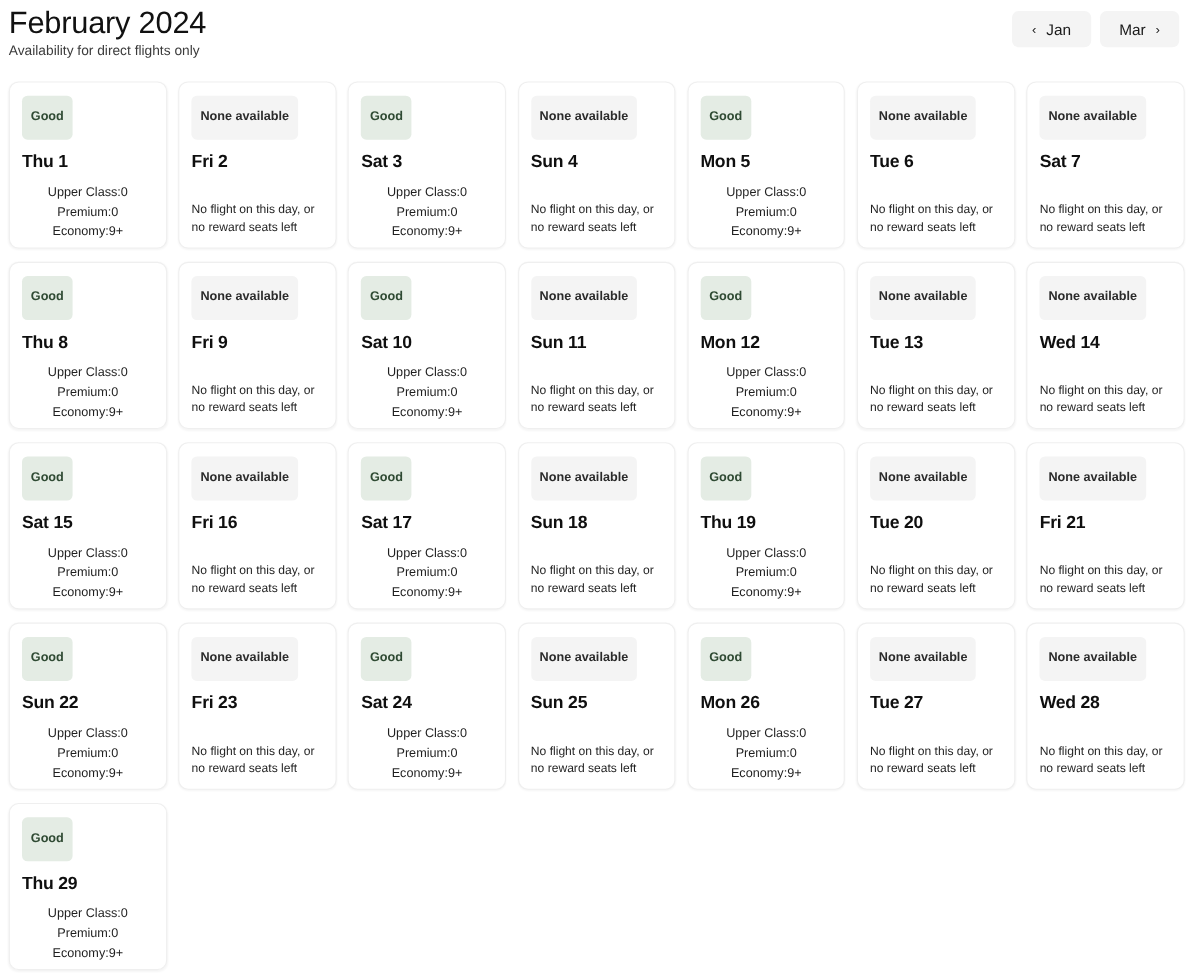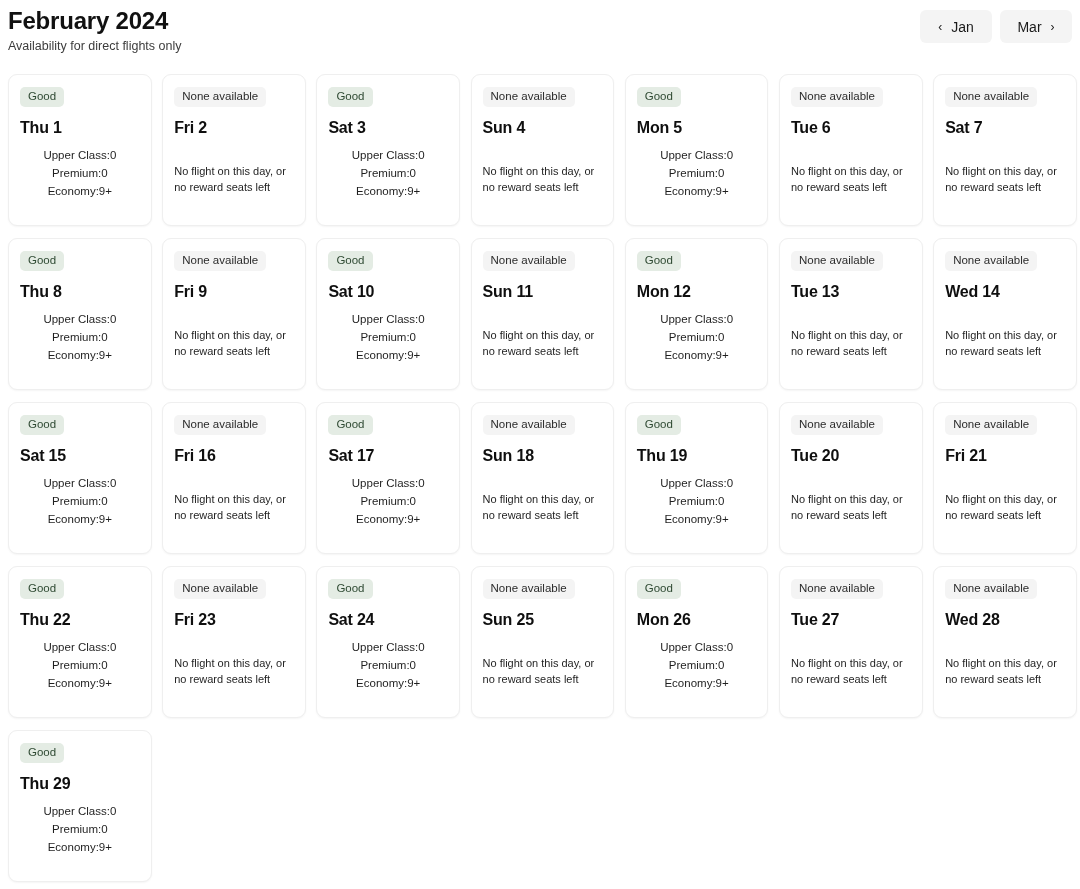--- a/index.html
+++ b/index.html
@@ -25,22 +25,22 @@
     position: absolute;
     top: 0; left: 0;
     width: 1080px;
     height: 70px;
     padding: 8px 8px 0 8px;
   }
 
   .header-text { position: absolute; left: 8px; top: 8px; }
 
   .page-title {
-    font-size: 24px;
-    font-weight: bold;
+    font-size: 28px;
+    font-weight: normal;
     color: #111111;
     letter-spacing: -0.2px;
     line-height: 26px;
   }
 
   .page-subtitle {
     font-size: 12.5px;
     color: #3c3c3c;
     line-height: 18px;
     margin-top: 3px;
@@ -99,22 +99,23 @@
     padding: 12px 11px 10px 11px;
     display: flex;
     flex-direction: column;
   }
 
   .badge {
     align-self: flex-start;
     border-radius: 5px;
     font-size: 11.5px;
     line-height: 1;
-    padding: 4px 8px;
+    padding: 14px 8px;
     white-space: nowrap;
+    font-weight: bold;
   }
 
   .badge.good {
     background: #e4ece4;
     color: #2f4a33;
   }
 
   .badge.none {
     background: #f4f4f4;
     color: #2b2b2b;
@@ -399,21 +400,21 @@
         <div class="day-label">Tue 20</div>
         <div class="empty-note">No flight on this day, or no reward seats left</div>
       </div>
       <div class="day-card">
         <div class="badge none">None available</div>
         <div class="day-label">Fri 21</div>
         <div class="empty-note">No flight on this day, or no reward seats left</div>
       </div>
       <div class="day-card">
         <div class="badge good">Good</div>
-        <div class="day-label">Thu 22</div>
+        <div class="day-label">Sun 22</div>
         <div class="classes">
           <div class="class-row">
             <span class="class-name">Upper Class:</span>
             <span class="class-value">0</span>
           </div>
           <div class="class-row">
             <span class="class-name">Premium:</span>
             <span class="class-value">0</span>
           </div>
           <div class="class-row">

